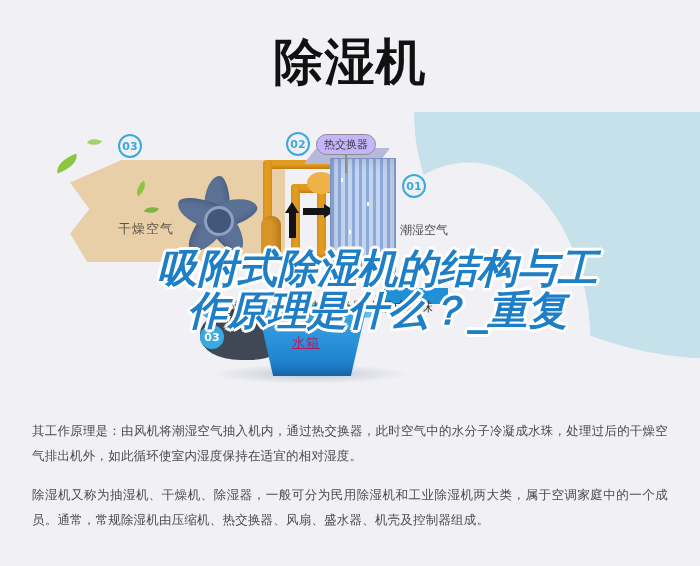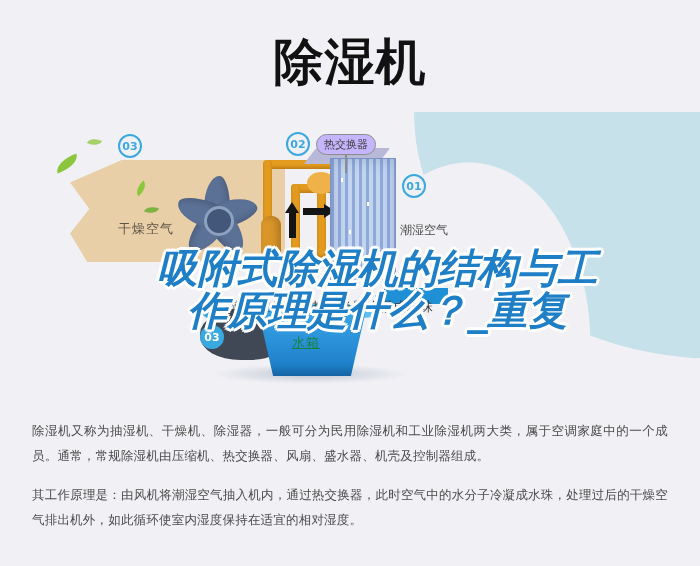--- a/index.html
+++ b/index.html
@@ -298,21 +298,21 @@
     width: 120px;
     height: 14px;
     background: #5cc1f0;
     border-radius: 40% 40% 10% 10%;
   }
   .tank-label {
     position: absolute;
     left: 292px;
     top: 222px;
     font-size: 13px;
-    color: #15803d;
+    color: #be185d;
     letter-spacing: 1px;
     font-family: "DejaVu Sans", sans-serif;
     text-decoration: underline;
   }
   .tank-shadow {
     position: absolute;
     left: 210px;
     top: 252px;
     width: 200px;
     height: 20px;
@@ -530,17 +530,17 @@
       <span class="num-badge solid">03</span>
     </div>
   </div>
 
   <div class="overlay">
     <div class="overlay-line">吸附式除湿机的结构与工</div>
     <div class="overlay-line">作原理是什么？_重复</div>
   </div>
 
   <div class="body-copy">
+    <p class="para">其工作原理是：由风机将潮湿空气抽入机内，通过热交换器，此时空气中的水分子冷凝成水珠，处理过后的干燥空气排出机外，如此循环使室内湿度保持在适宜的相对湿度。</p>
     <p class="para">除湿机又称为抽湿机、干燥机、除湿器，一般可分为民用除湿机和工业除湿机两大类，属于空调家庭中的一个成员。通常，常规除湿机由压缩机、热交换器、风扇、盛水器、机壳及控制器组成。</p>
-    <p class="para">其工作原理是：由风机将潮湿空气抽入机内，通过热交换器，此时空气中的水分子冷凝成水珠，处理过后的干燥空气排出机外，如此循环使室内湿度保持在适宜的相对湿度。</p>
   </div>
 
 </div>
 
 </body></html>

